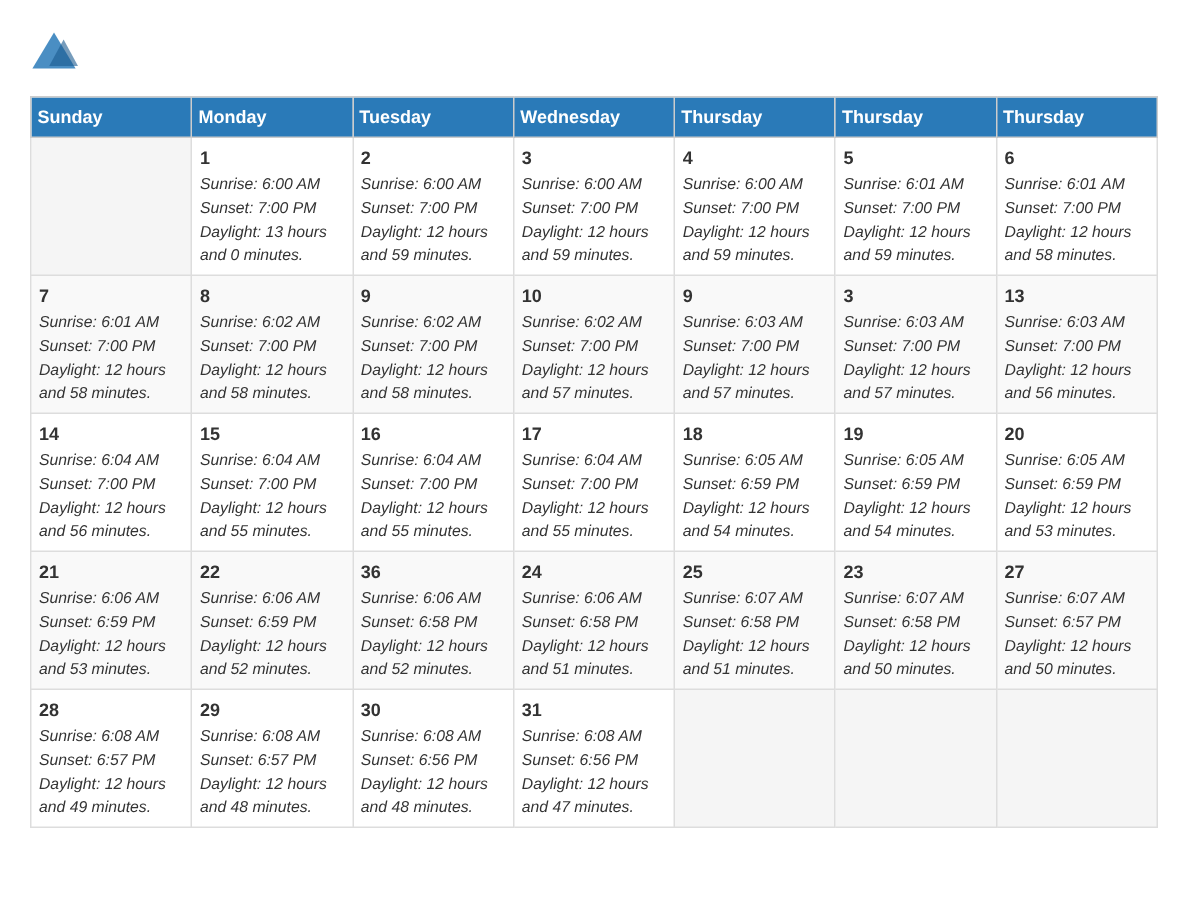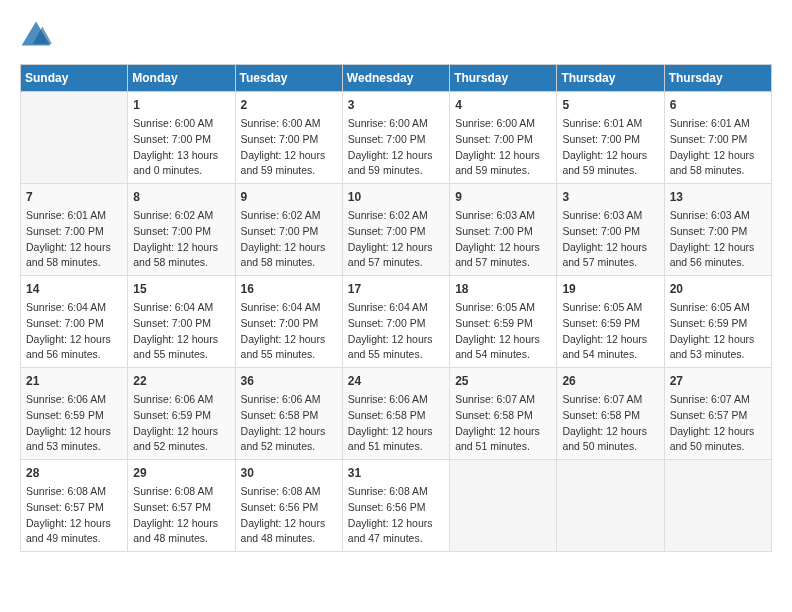--- a/index.html
+++ b/index.html
@@ -67,20 +67,21 @@
     }
     .day-num {
       font-weight: bold;
       font-size: 12px;
       display: block;
       margin-bottom: 2px;
     }
     .day-info {
       font-size: 10.5px;
       color: #333;
+      font-style: italic;
     }
     .empty-cell {
       background: #f5f5f5 !important;
     }
   </style>
 </head>
 <body>
 
 <div class="header">
   <div class="logo">
@@ -288,21 +289,21 @@
 and 51 minutes.</div>
         </td>
         <td>
           <span class="day-num">25</span>
           <div class="day-info" style="white-space: pre-line;">Sunrise: 6:07 AM
 Sunset: 6:58 PM
 Daylight: 12 hours
 and 51 minutes.</div>
         </td>
         <td>
-          <span class="day-num">26</span>
+          <span class="day-num">23</span>
           <div class="day-info" style="white-space: pre-line;">Sunrise: 6:07 AM
 Sunset: 6:58 PM
 Daylight: 12 hours
 and 50 minutes.</div>
         </td>
         <td>
           <span class="day-num">27</span>
           <div class="day-info" style="white-space: pre-line;">Sunrise: 6:07 AM
 Sunset: 6:57 PM
 Daylight: 12 hours

